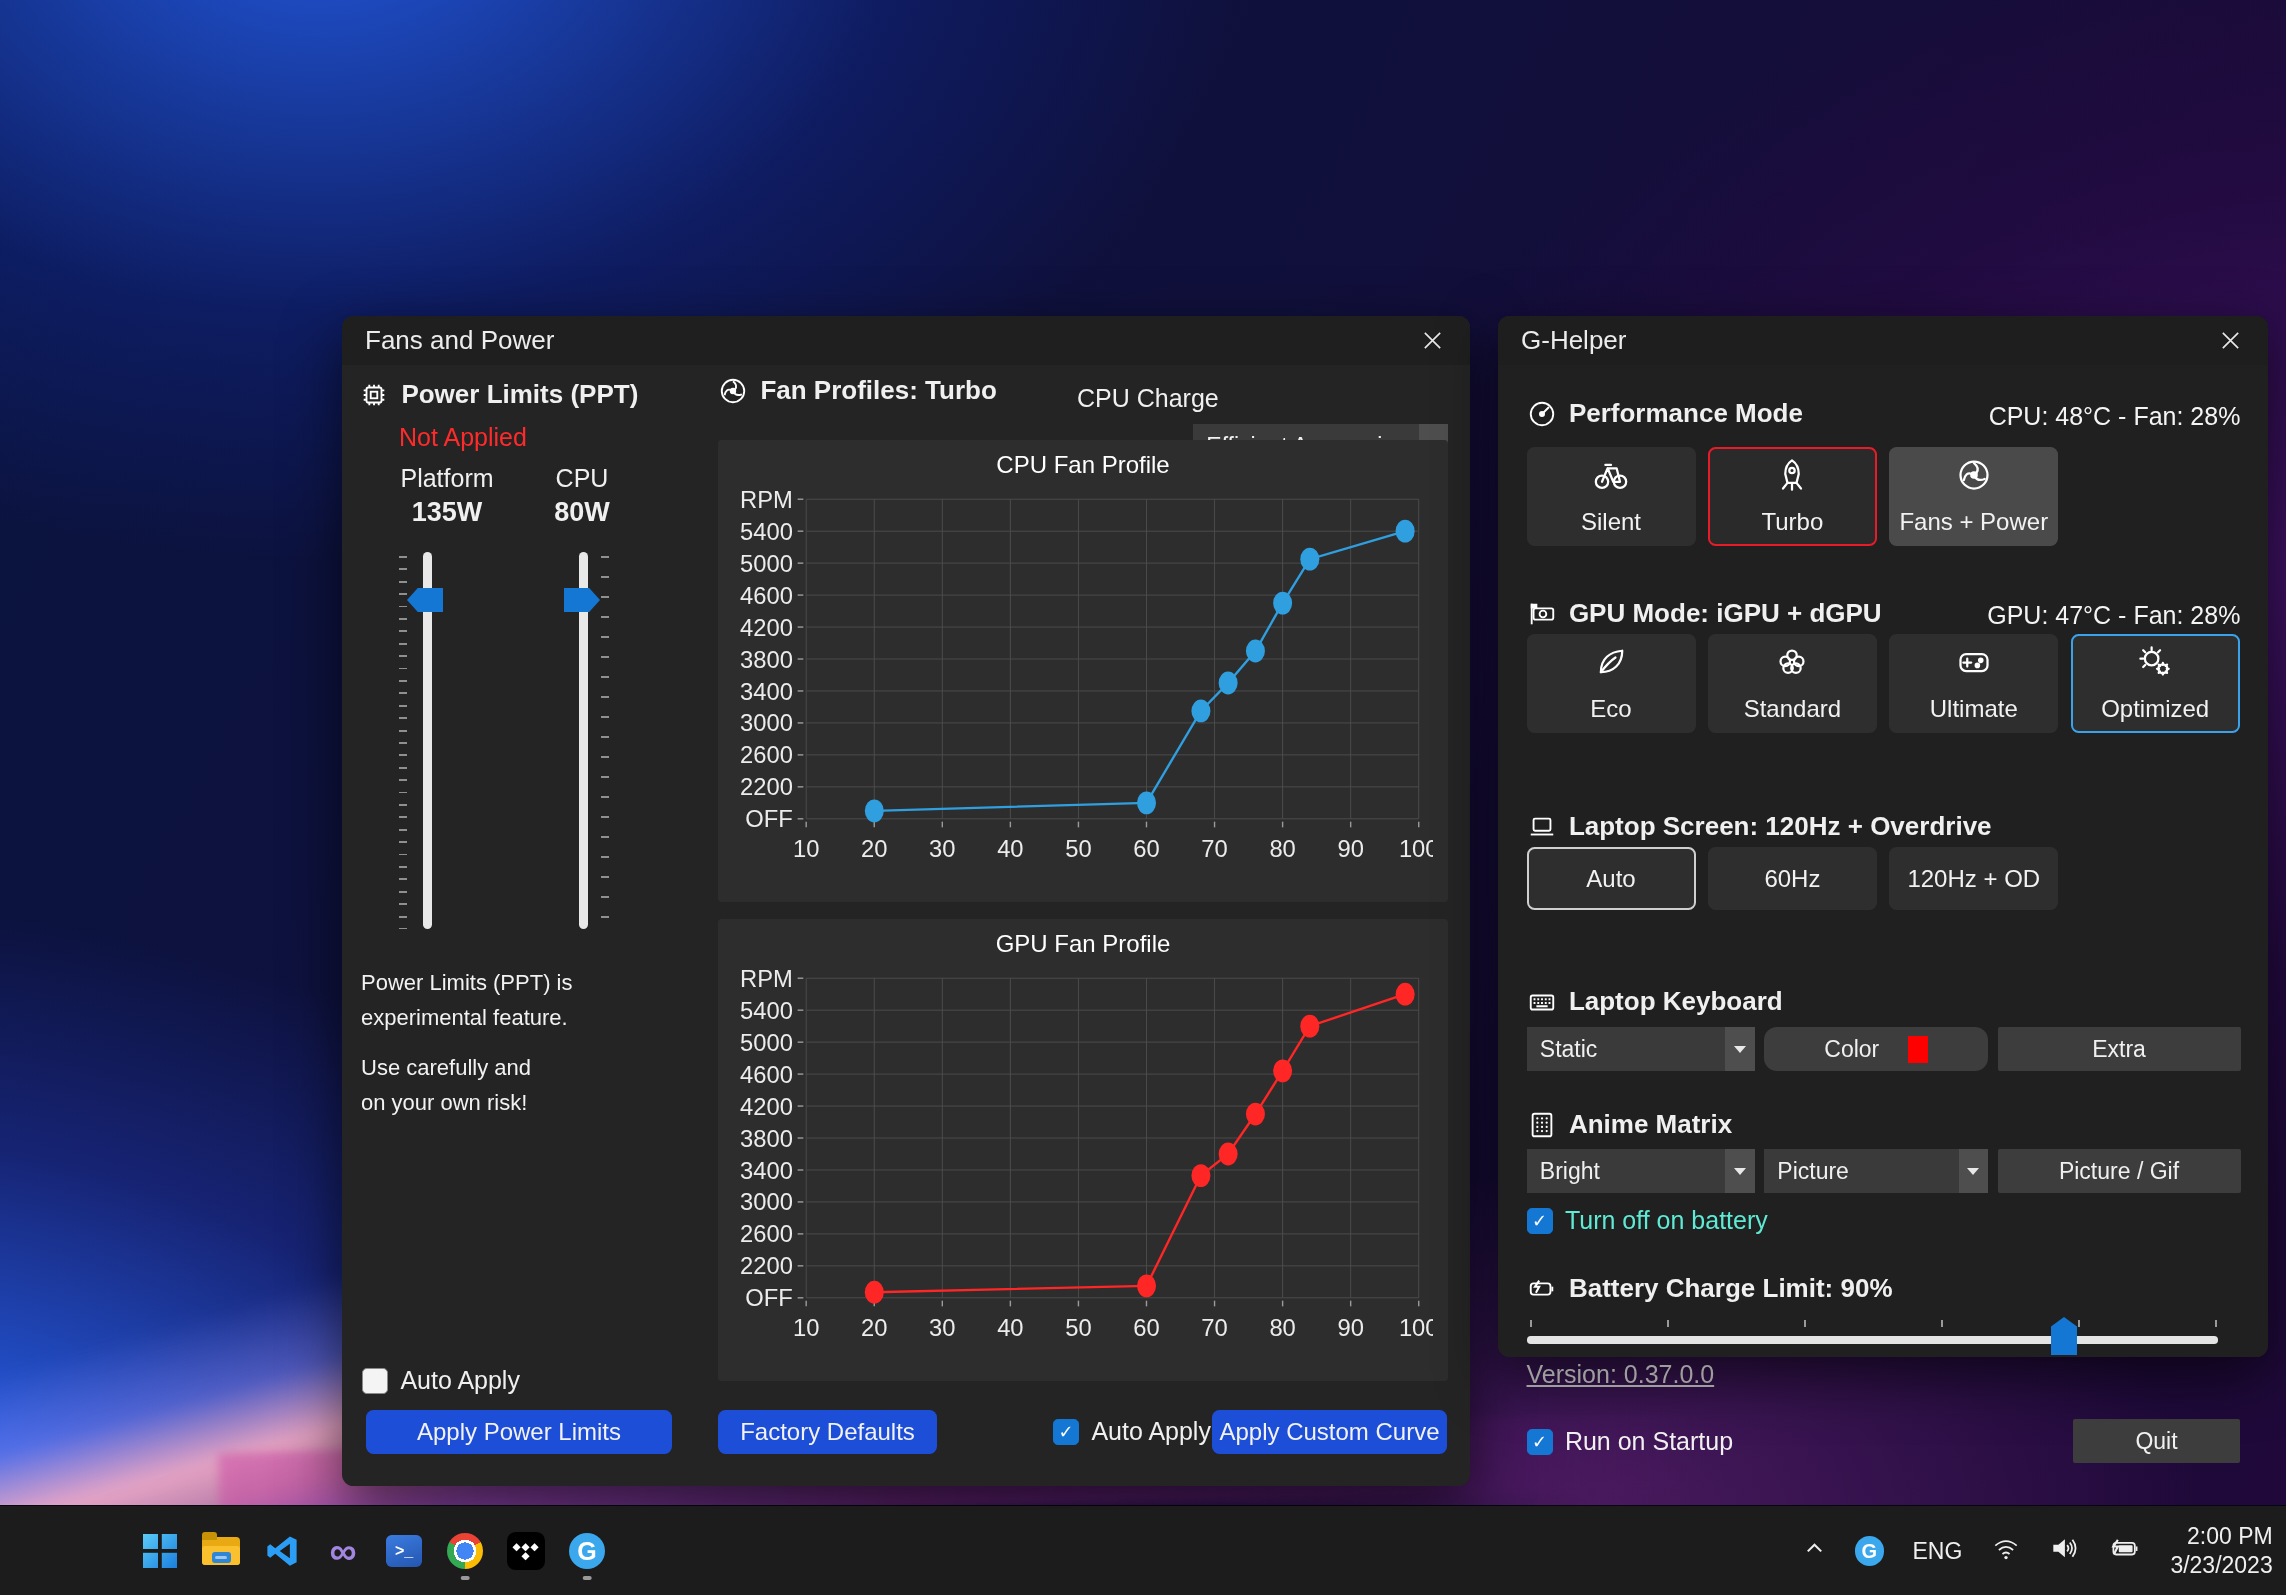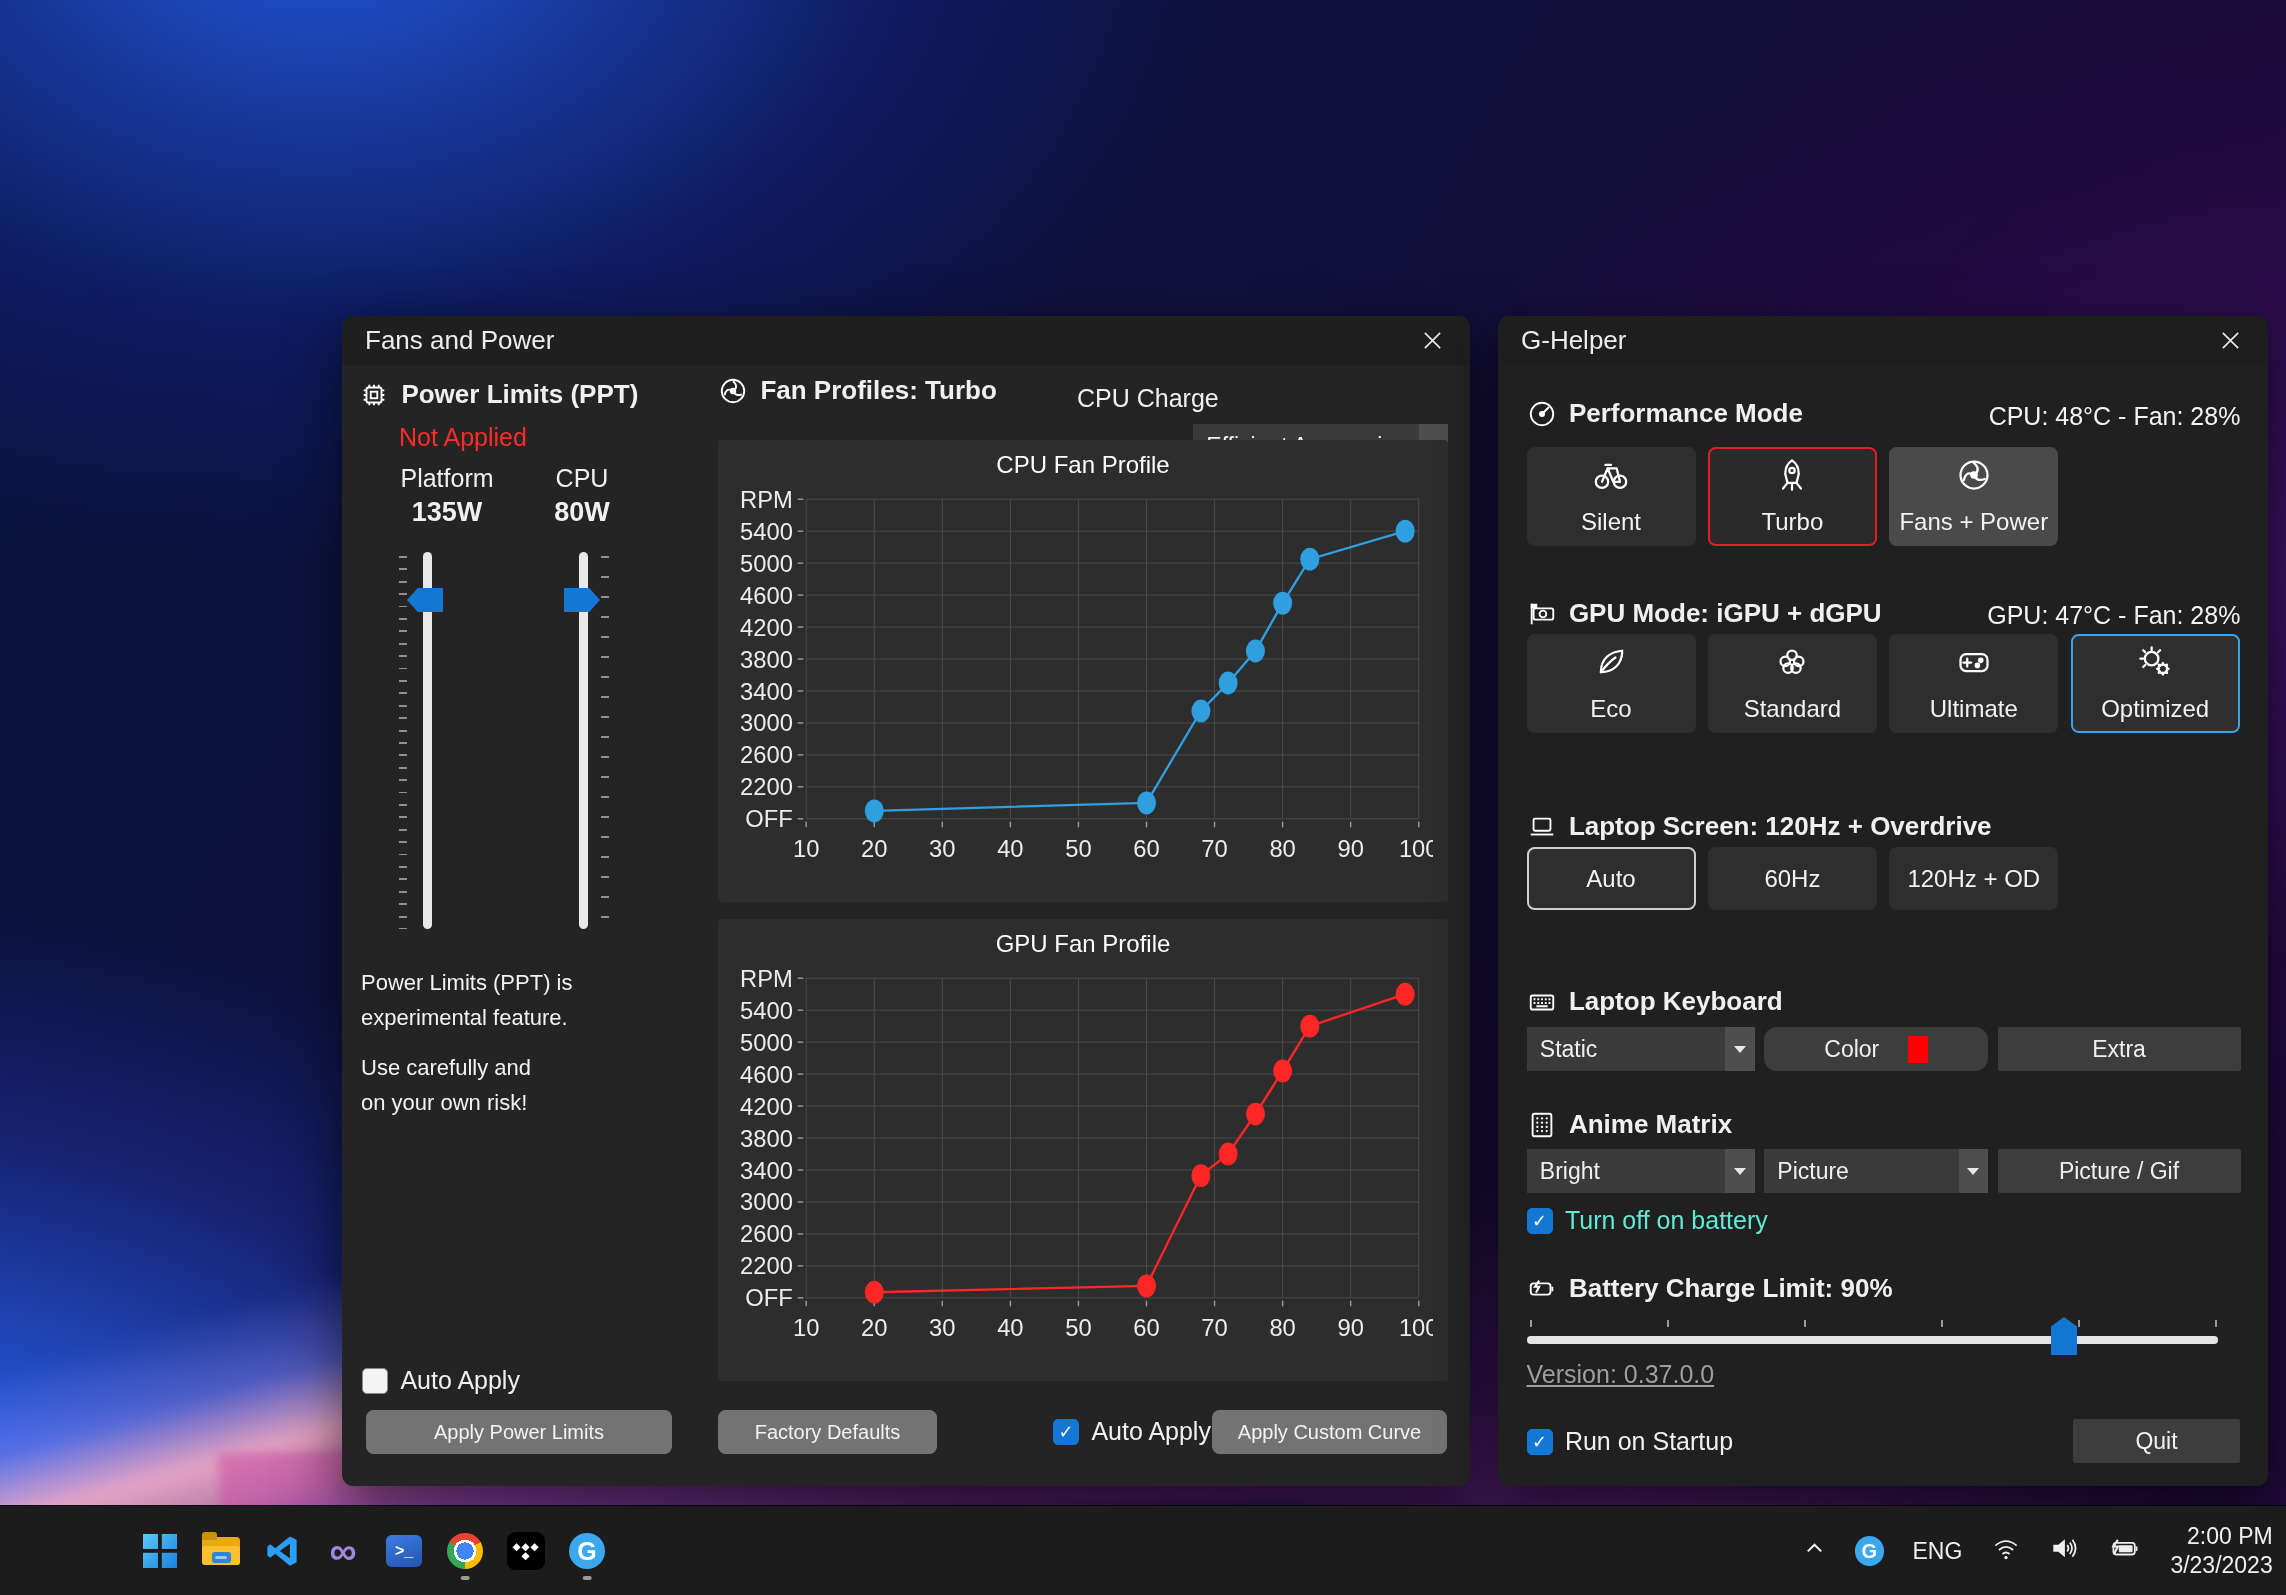--- a/index.html
+++ b/index.html
@@ -48,22 +48,22 @@
   .vthumb { width:36px; height:24px; background:#1577d4; }
   .arrow-left  { clip-path:polygon(0 50%, 30% 0, 100% 0, 100% 100%, 30% 100%); }
   .arrow-right { clip-path:polygon(100% 50%, 70% 0, 0 0, 0 100%, 70% 100%); }
   .note { font-size:22px; line-height:35px; white-space:pre-line; color:#f2f2f2; }
 
   .cb { width:26px; height:26px; border-radius:4.8px; background:#f4f4f4; border:1px solid #8a8a8a;
         display:flex; align-items:center; justify-content:center; flex:0 0 auto; }
   .cb.checked { background:#1577d4; border-color:#1577d4; color:#fff; font-size:18px; }
   .cb-row { display:flex; align-items:center; gap:12.4px; font-size:25px; }
 
-  .fbtn { background:#737373; border-radius:7.6px; display:flex; align-items:center; justify-content:center;
-          font-size:20px; color:#f2f2f2; }
+  .fbtn { background:#1d4ed8; border-radius:7.6px; display:flex; align-items:center; justify-content:center;
+          font-size:24px; color:#f2f2f2; }
 
   .dd { background:#3a3a3a; display:flex; align-items:center; padding-left:13.3px; font-size:23px;
         position:relative; height:44px; }
   .dd .dd-arrow { position:absolute; right:0; top:0; width:29.5px; height:100%; background:#4e4e4e;
         display:flex; align-items:center; justify-content:center; }
   .dd .dd-arrow i { width:0; height:0; border-left:6.7px solid transparent; border-right:6.7px solid transparent;
         border-top:7.6px solid #e8e8e8; }
 
   .chart-panel { background:#2d2d2d; border-radius:3.8px; }
   .chart-title { text-align:center; font-size:24px; padding-top:11.4px; color:#fff; }
@@ -349,21 +349,21 @@
   </div>
 
   <div class="abs fbtn" style="left:376px; top:1094px; width:219px; height:44px;">Factory Defaults</div>
   <div class="abs cb-row" style="left:711px; top:1101px;">
     <span class="cb checked">✓</span>
     <span>Auto Apply</span>
   </div>
   <div class="abs fbtn" style="left:870px; top:1094px; width:235px; height:44px;">Apply Custom Curve</div>
 </div>
 
-<div class="window" id="gh-window" style="left:1498px; top:316px; width:770px; height:1170px;">
+<div class="window" id="gh-window" style="left:1498px; top:316px; width:770px; height:1041px;">
   <div class="titlebar" style="background:#1e1e1e;">
     <span>G-Helper</span>
     <span class="close-btn">
       <svg viewBox="0 0 24 24">
           <path d="M4 4 L20 20 M20 4 L4 20" stroke="#e8e8e8" stroke-width="1.7" fill="none"></path>
         </svg>
     </span>
   </div>
 
   <div class="abs hdr" style="left:28.5px; top:82px;">

